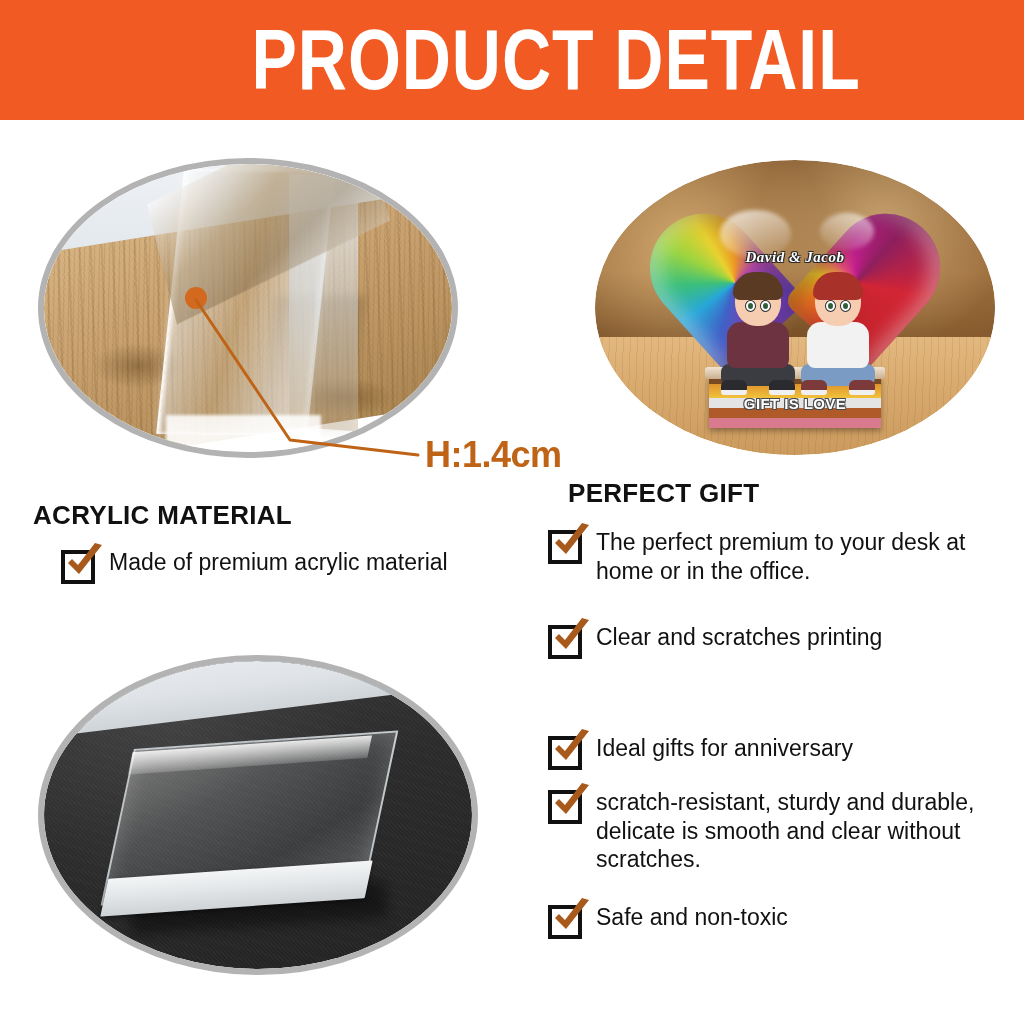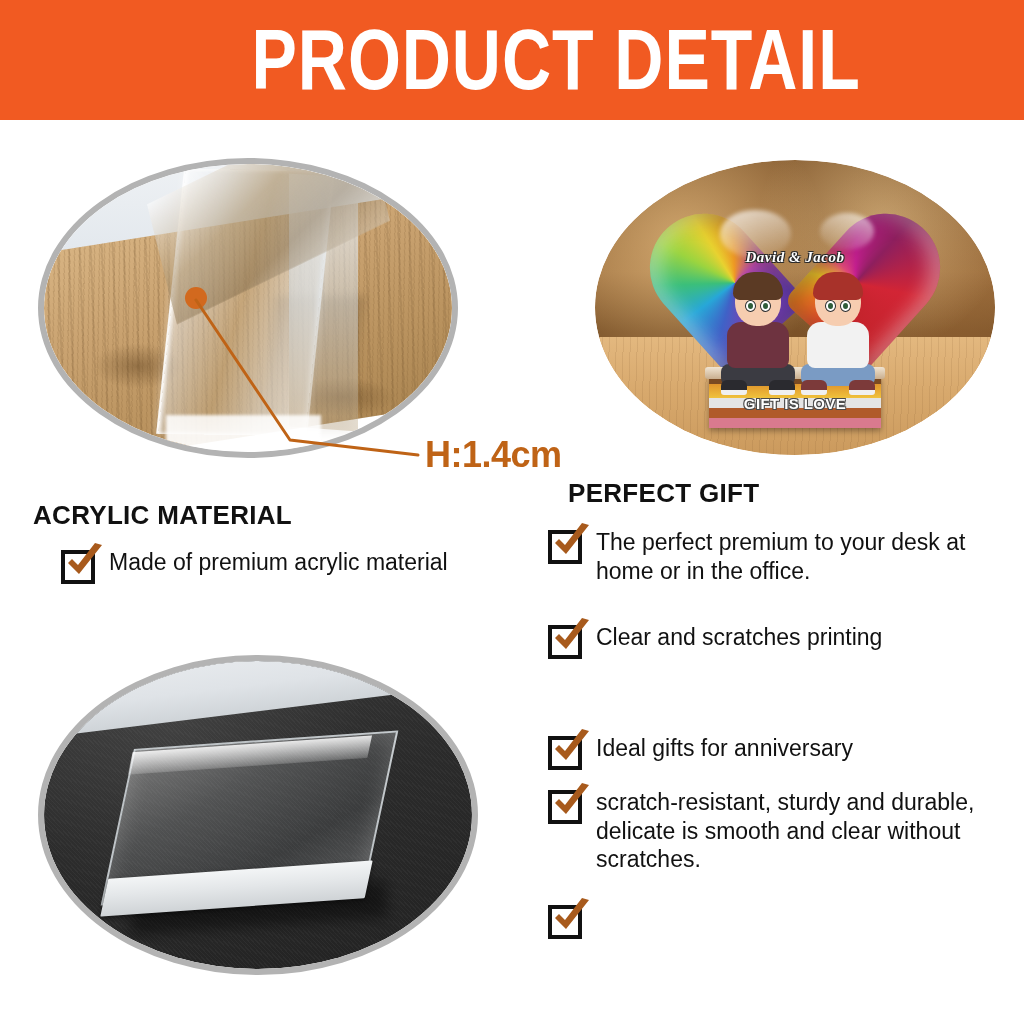--- a/index.html
+++ b/index.html
@@ -664,13 +664,14 @@
   </span>
   <span class="feature-text">scratch-resistant, sturdy and durable, delicate is smooth and clear without scratches.</span>
 </div>
 
 <div class="feature-item" id="feat-gift-4">
   <span class="checkbox">
     <svg viewBox="0 0 46 46" aria-hidden="true">
       <path d="M7 22 L18 33 L41 4 L34 2 L17 24 L11 18 Z" fill="#A85A1C"></path>
     </svg>
   </span>
+  <span class="feature-text">Safe and non-toxic</span>
 </div>
 
 </body></html>

